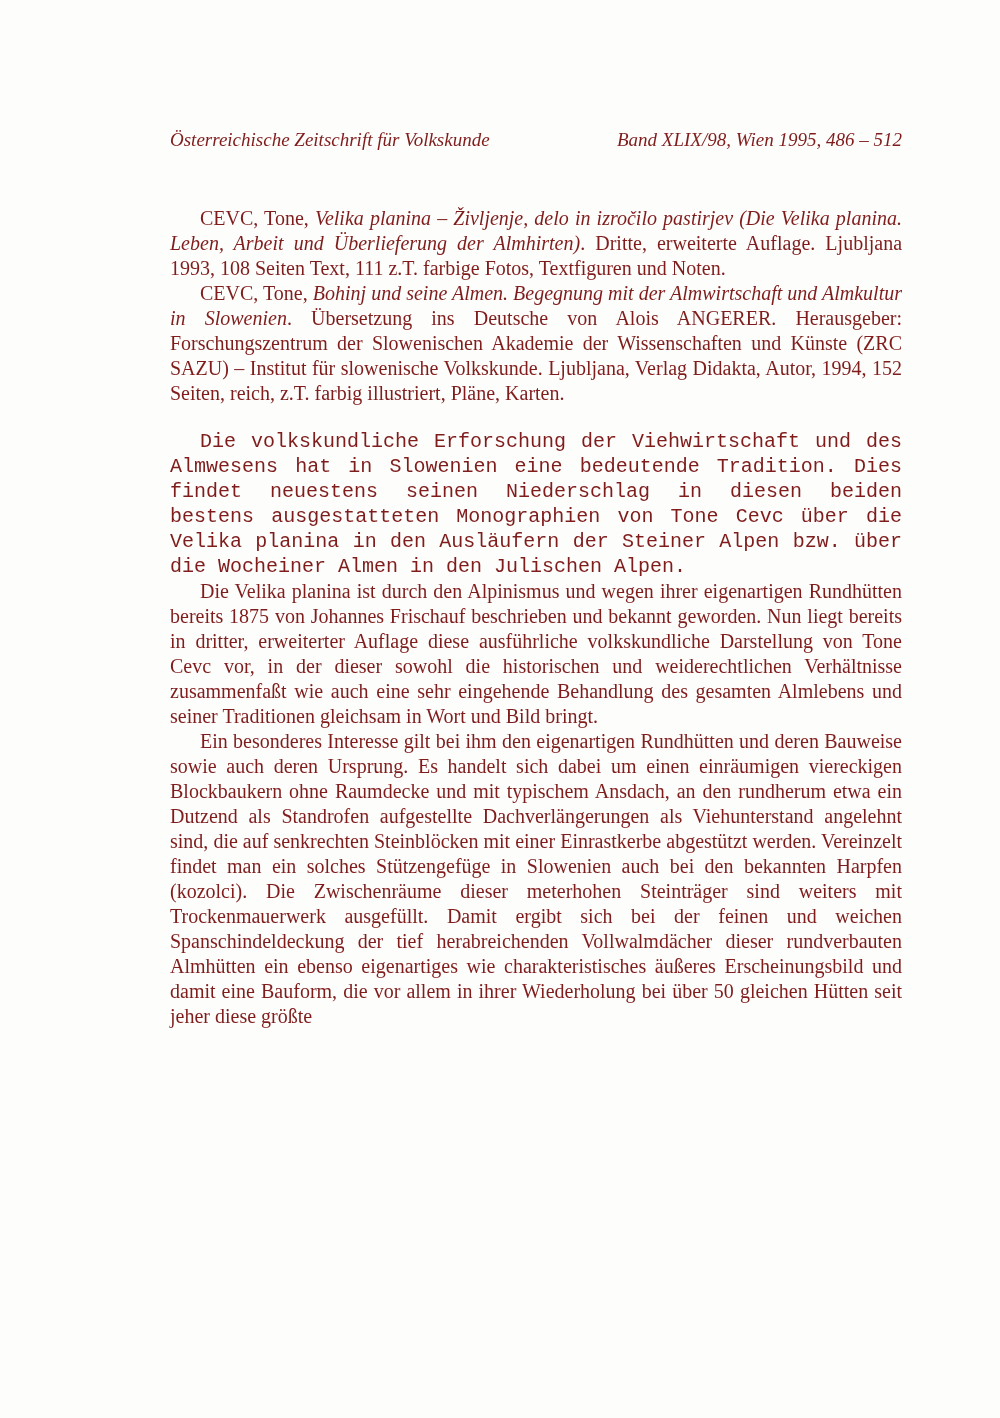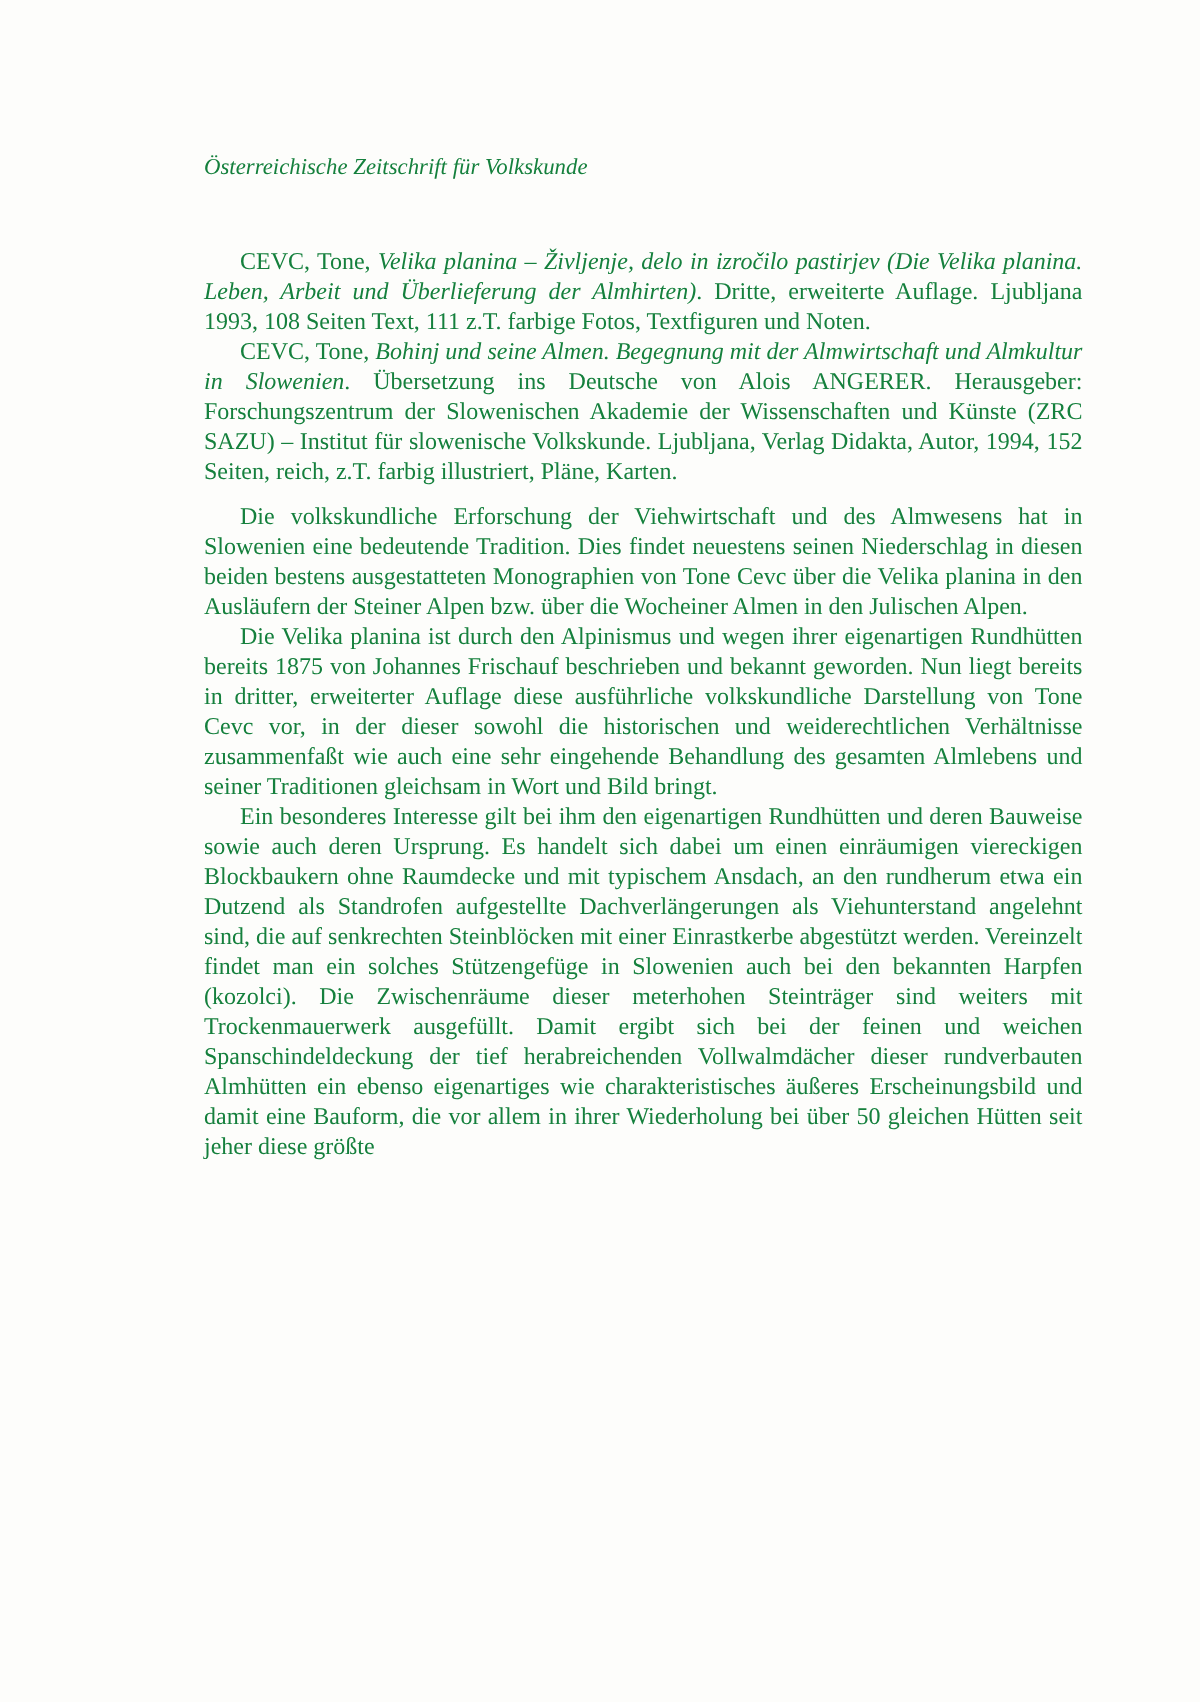--- a/index.html
+++ b/index.html
@@ -6,21 +6,21 @@
     margin: 0;
     padding: 0;
     background: #e8e8e8;
   }
   .page {
     position: relative;
     width: 1000px;
     height: 1418px;
     margin: 0 auto;
     background: #fdfdfb;
-    color: #15803d;
+    color: #7f1d1d;
     font-family: "Liberation Serif", "DejaVu Serif", serif;
     overflow: hidden;
   }
   .content {
     position: absolute;
     left: 170px;
     top: 128px;
     width: 732px;
   }
   .header-row {
@@ -42,34 +42,36 @@
     margin-top: 54px;
     font-size: 20px;
     line-height: 25px;
     text-align: justify;
   }
   .doc-body p {
     margin: 0;
     text-indent: 30px;
   }
   .doc-body p.section-gap {
-    margin-top: 13px;
+    margin-top: 23px;
+    font-family: Liberation Mono, monospace;
   }
   .italic {
     font-style: italic;
   }
 </style>
 </head>
 <body>
 
 <div class="page">
   <div class="content">
 
     <div class="header-row">
       <span>Österreichische Zeitschrift für Volkskunde</span>
+      <span>Band XLIX/98, Wien 1995, 486 – 512</span>
     </div>
 
 
     <div class="doc-body">
         <p><span>CEVC, Tone, </span><span class="italic">Velika planina – Življenje, delo in izročilo pastirjev (Die Velika planina. Leben, Arbeit und Überlieferung der Almhirten)</span><span>. Dritte, erweiterte Auflage. Ljubljana 1993, 108 Seiten Text, 111 z.T. farbige Fotos, Textfiguren und Noten.</span></p>
         <p><span>CEVC, Tone, </span><span class="italic">Bohinj und seine Almen. Begegnung mit der Almwirtschaft und Almkultur in Slowenien</span><span>. Übersetzung ins Deutsche von Alois ANGERER. Herausgeber: Forschungszentrum der Slowenischen Akademie der Wissenschaften und Künste (ZRC SAZU) – Institut für slowenische Volkskunde. Ljubljana, Verlag Didakta, Autor, 1994, 152 Seiten, reich, z.T. farbig illustriert, Pläne, Karten.</span></p>
         <p class="section-gap"><span>Die volkskundliche Erforschung der Viehwirtschaft und des Almwesens hat in Slowenien eine bedeutende Tradition. Dies findet neuestens seinen Niederschlag in diesen beiden bestens ausgestatteten Monographien von Tone Cevc über die Velika planina in den Ausläufern der Steiner Alpen bzw. über die Wocheiner Almen in den Julischen Alpen.</span></p>
         <p><span>Die Velika planina ist durch den Alpinismus und wegen ihrer eigenartigen Rundhütten bereits 1875 von Johannes Frischauf beschrieben und bekannt geworden. Nun liegt bereits in dritter, erweiterter Auflage diese ausführliche volkskundliche Darstellung von Tone Cevc vor, in der dieser sowohl die historischen und weiderechtlichen Verhältnisse zusammenfaßt wie auch eine sehr eingehende Behandlung des gesamten Almlebens und seiner Traditionen gleichsam in Wort und Bild bringt.</span></p>
         <p><span>Ein besonderes Interesse gilt bei ihm den eigenartigen Rundhütten und deren Bauweise sowie auch deren Ursprung. Es handelt sich dabei um einen einräumigen viereckigen Blockbaukern ohne Raumdecke und mit typischem Ansdach, an den rundherum etwa ein Dutzend als Standrofen aufgestellte Dachverlängerungen als Viehunterstand angelehnt sind, die auf senkrechten Steinblöcken mit einer Einrastkerbe abgestützt werden. Vereinzelt findet man ein solches Stützengefüge in Slowenien auch bei den bekannten Harpfen (kozolci). Die Zwischenräume dieser meterhohen Steinträger sind weiters mit Trockenmauerwerk ausgefüllt. Damit ergibt sich bei der feinen und weichen Spanschindeldeckung der tief herabreichenden Vollwalmdächer dieser rundverbauten Almhütten ein ebenso eigenartiges wie charakteristisches äußeres Erscheinungsbild und damit eine Bauform, die vor allem in ihrer Wiederholung bei über 50 gleichen Hütten seit jeher diese größte</span></p>
       </div>

